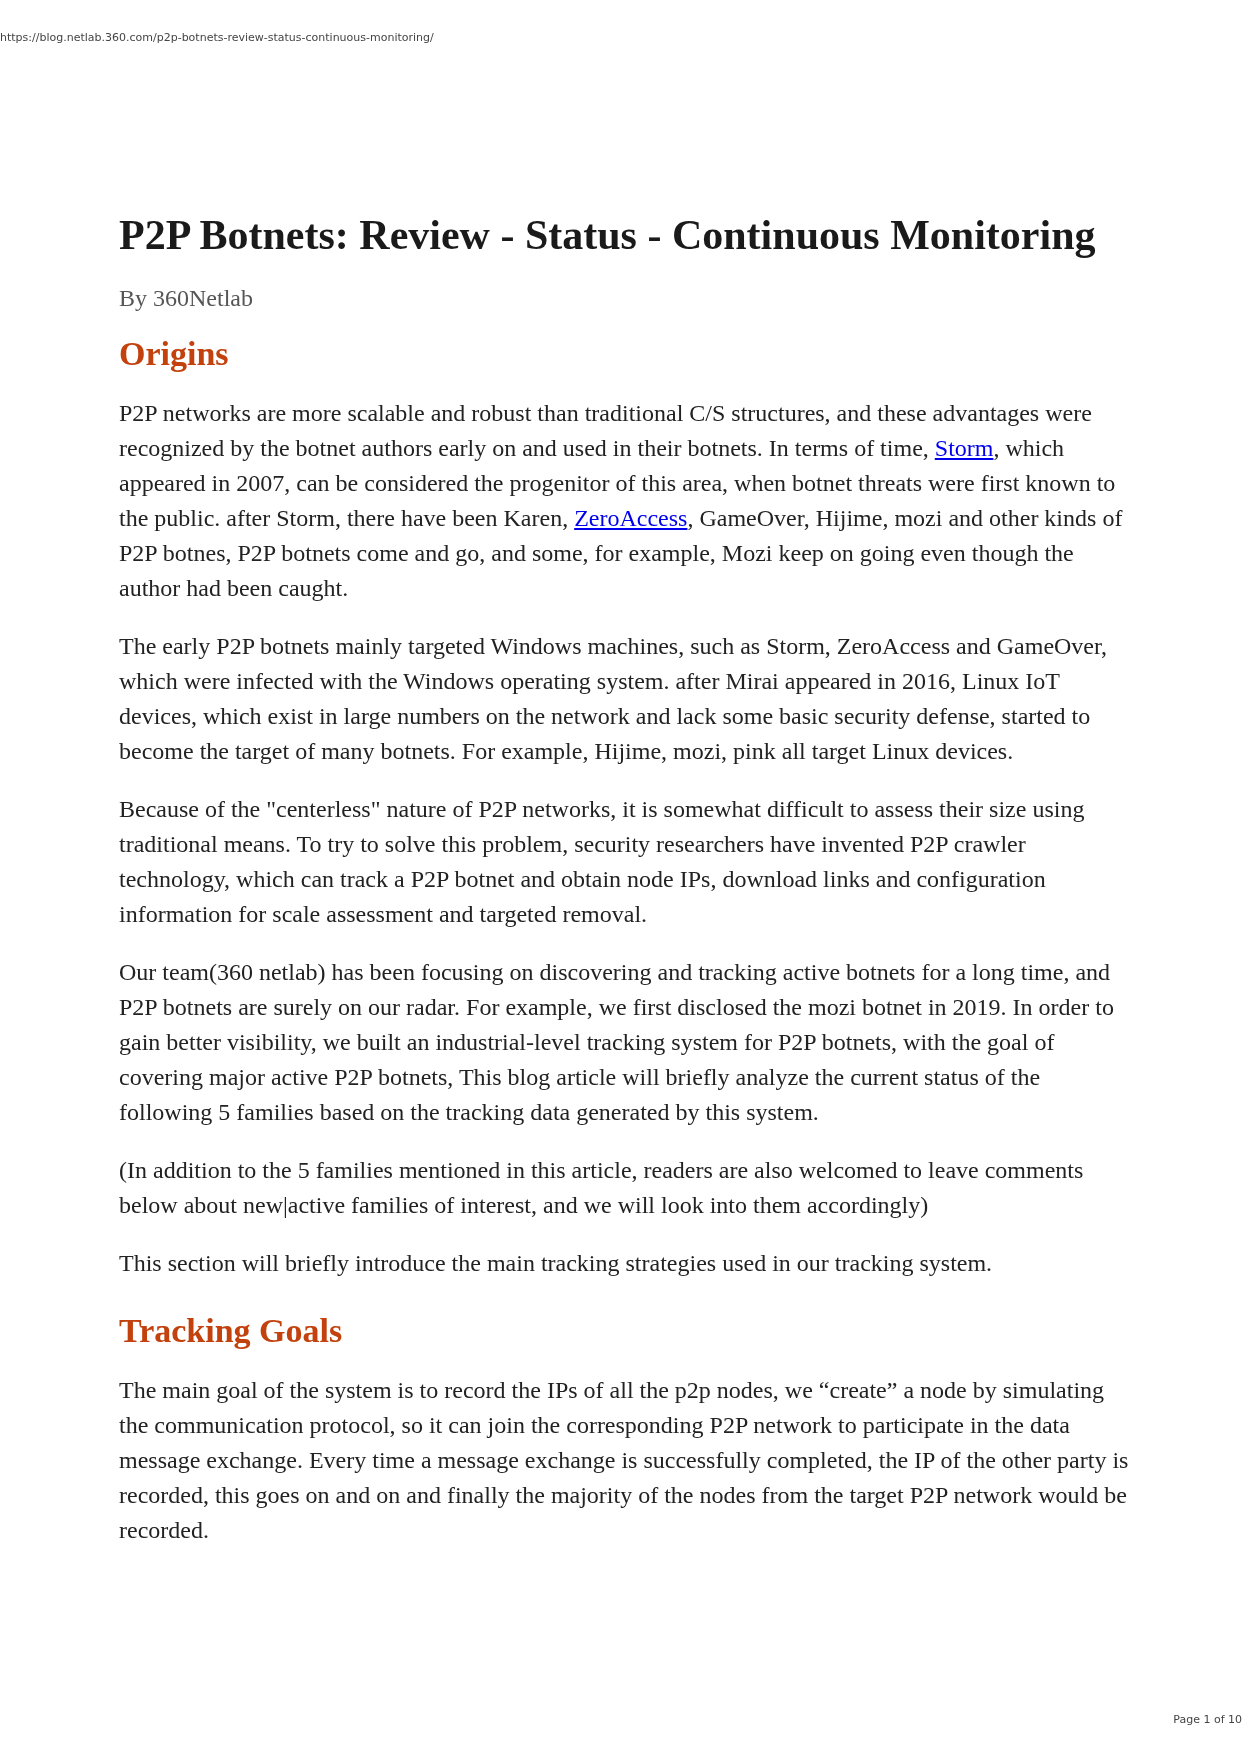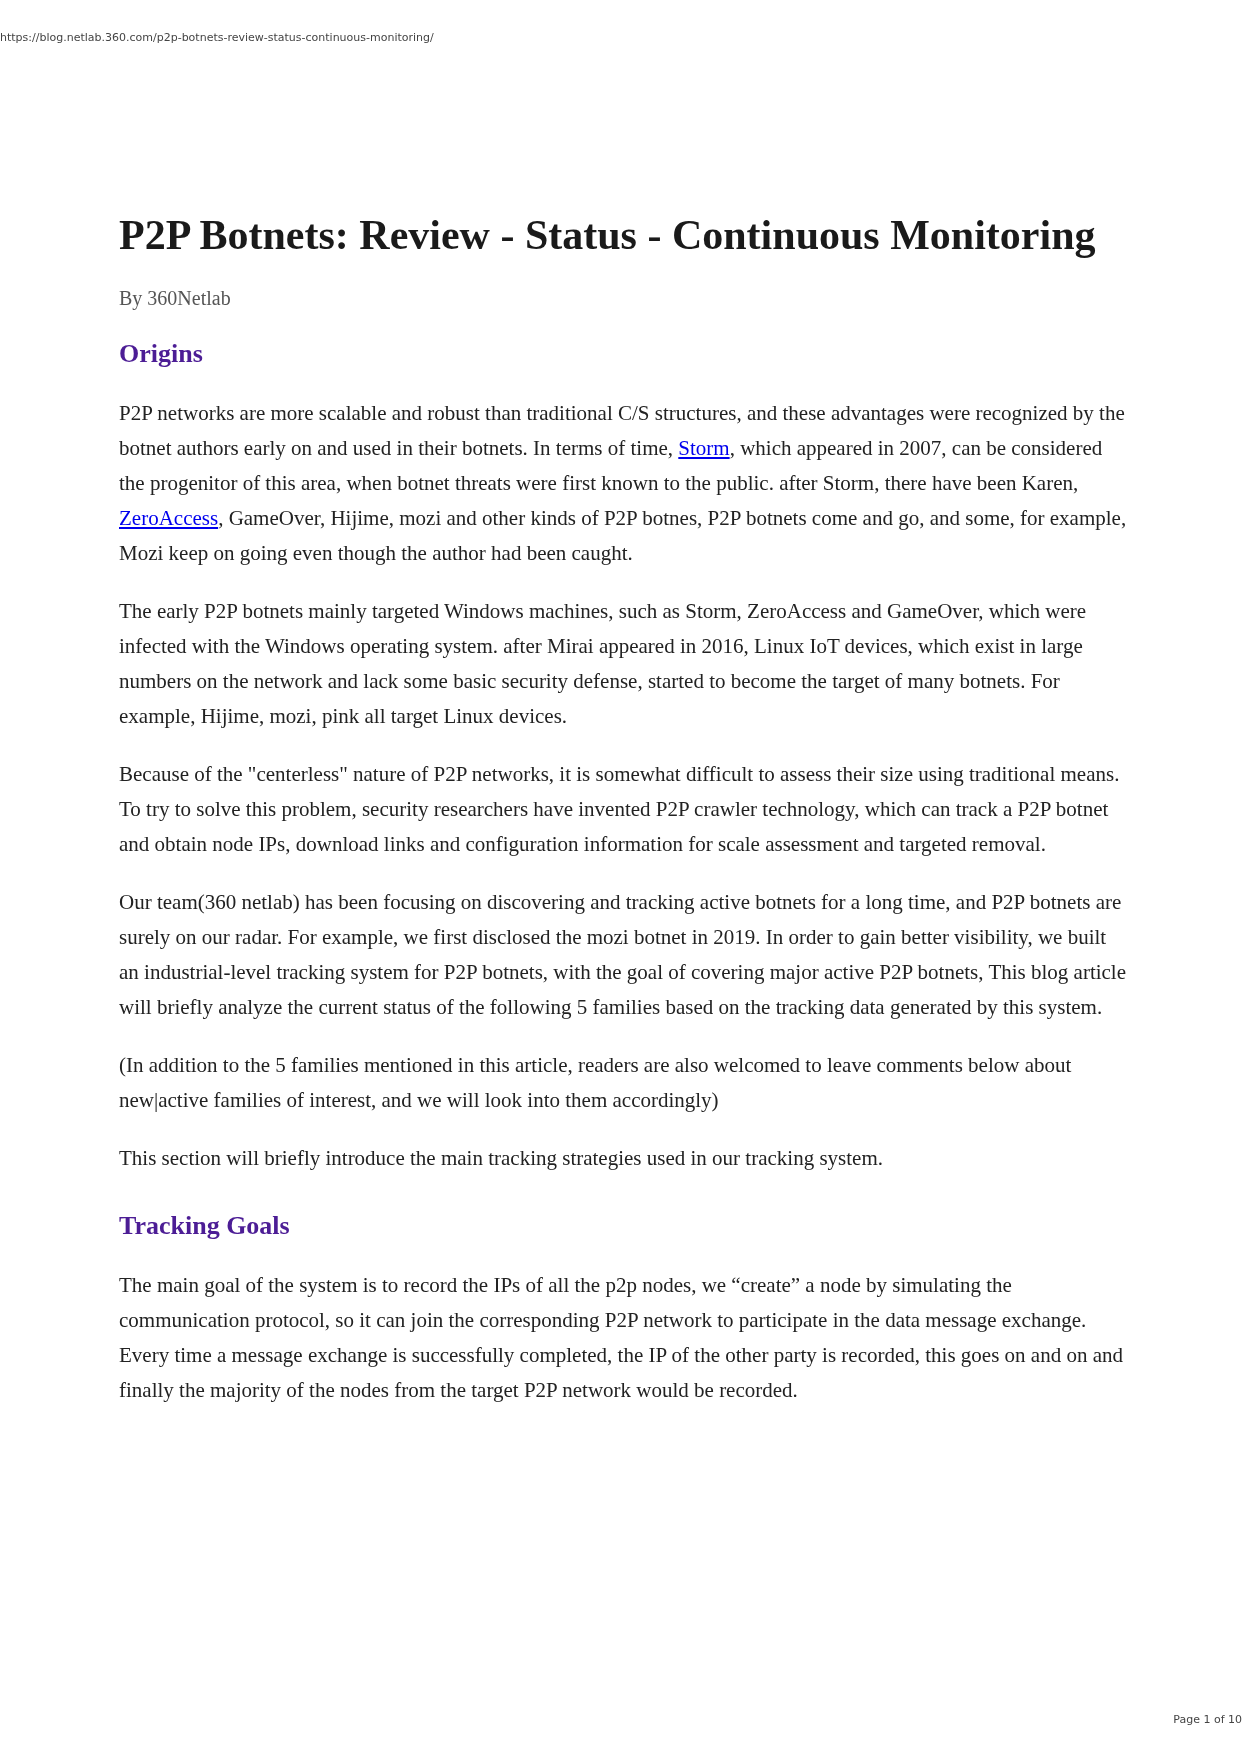--- a/index.html
+++ b/index.html
@@ -1,23 +1,23 @@
 <!DOCTYPE html>
 <html><head>
 <meta charset="utf-8">
 <style>
   html, body { margin: 0; padding: 0; background: #ffffff; }
   body { width: 1242px; height: 1756px; position: relative; overflow: hidden; font-family: "Liberation Serif", serif; color: #222222; }
   .url-header { position: absolute; top: 31px; left: 0; width: 1242px; text-align: left; font-family: "DejaVu Sans", sans-serif; font-size: 11px; color: #444444; }
   .content { position: absolute; left: 119px; top: 212px; width: 1010px; }
   h1 { font-size: 42px; font-weight: bold; margin: 0 0 26px 0; line-height: 46px; color: #1a1a1a; }
-  .byline { font-size: 20px; color: #555555; margin: 0 0 22px 0; line-height: 28px; }
+  .byline { font-size: 24px; color: #555555; margin: 0 0 22px 0; line-height: 28px; }
   .meta { font-size: 18px; color: #777777; margin: 0 0 24px 0; line-height: 26px; }
-  h2 { font-size: 26px; font-weight: bold; margin: 0 0 22px 0; line-height: 40px; color: #4c1d95; }
-  p { font-size: 21px; line-height: 35px; margin: 0 0 23px 0; color: #222222; }
+  h2 { font-size: 34px; font-weight: bold; margin: 0 0 22px 0; line-height: 40px; color: #c2410c; }
+  p { font-size: 24px; line-height: 35px; margin: 0 0 23px 0; color: #222222; }
   a { color: #0000ee; text-decoration: underline; }
   .sec-gap { margin-top: 30px; }
   .page-footer { position: absolute; top: 1713px; left: 0; width: 1242px; text-align: right; font-family: "DejaVu Sans", sans-serif; font-size: 11px; color: #444444; }
 </style>
 </head>
 <body>
 
 <div class="url-header">https://blog.netlab.360.com/p2p-botnets-review-status-continuous-monitoring/</div>
 
 <div class="content">

